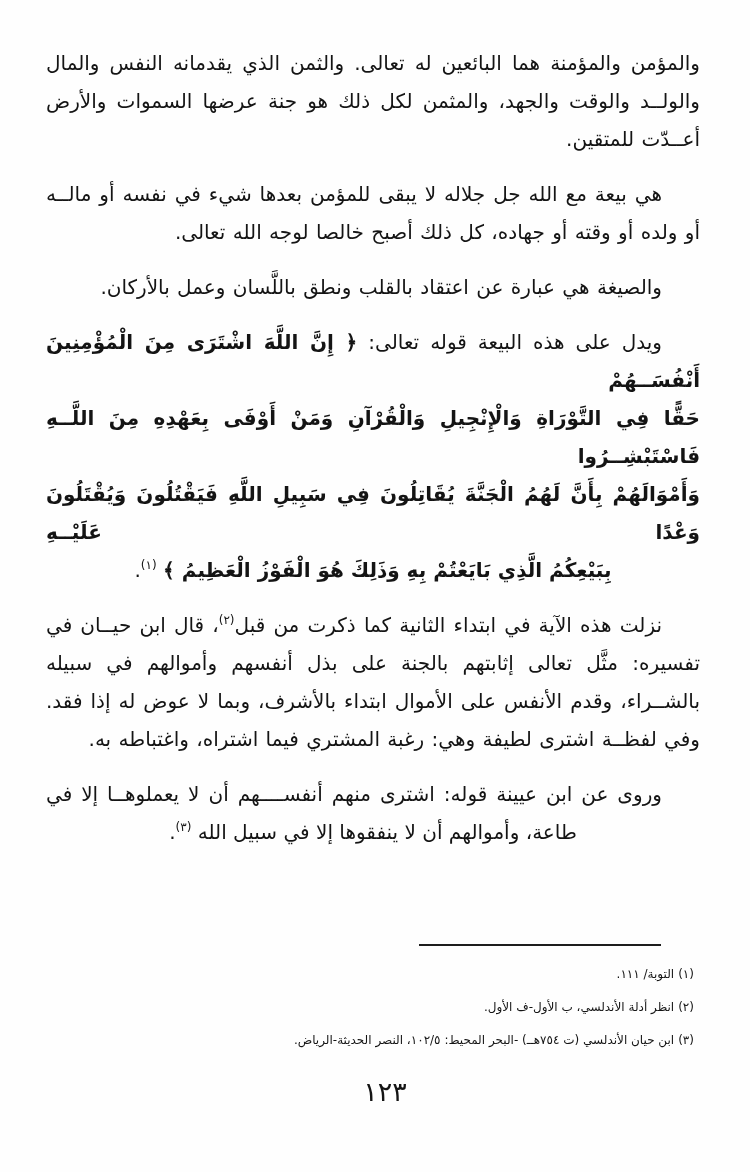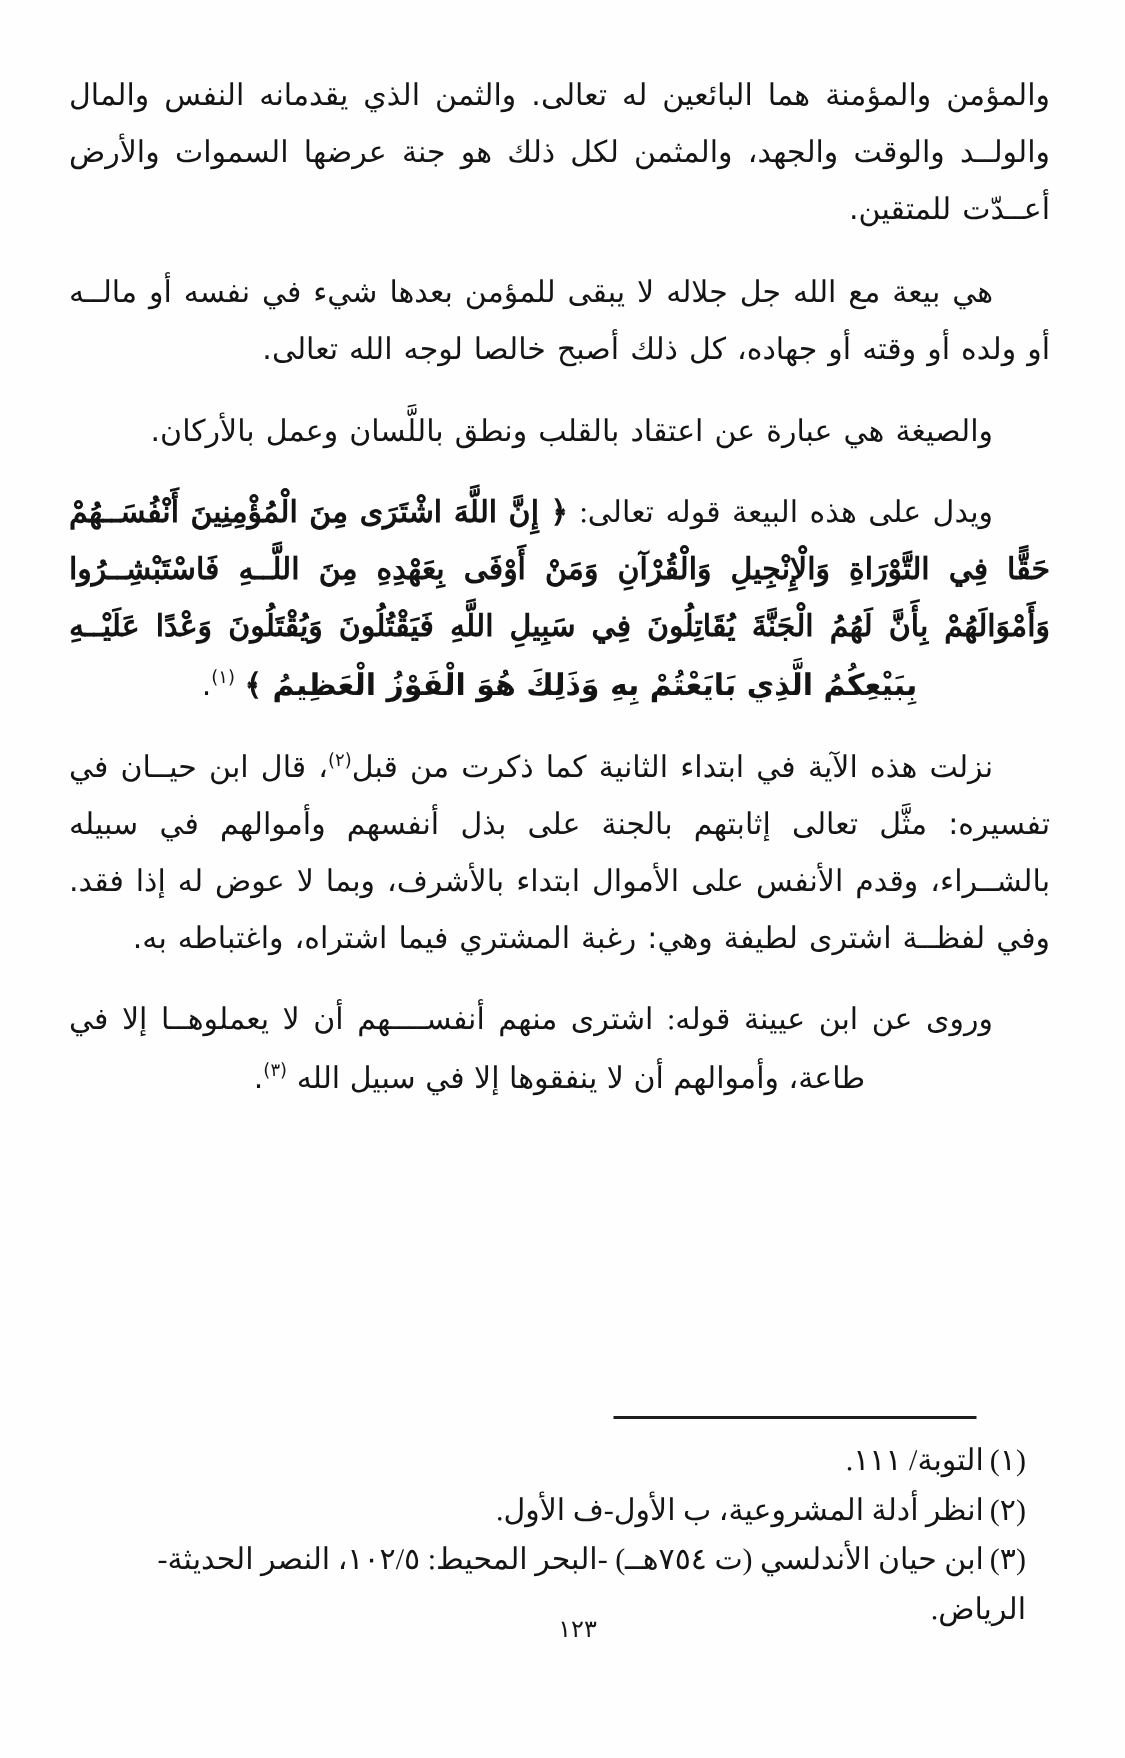--- a/index.html
+++ b/index.html
@@ -10,35 +10,35 @@
     font-family:"DejaVu Sans", sans-serif;
   }
   .text-block { position:absolute; top:44px; right:50px; left:46px; }
   .para {
     font-size:20px; line-height:38px; text-align:justify;
     margin-bottom:17px; word-spacing:1px;
   }
   .indent { text-indent:38px; }
   .vline { font-size:20px; line-height:38px; }
   .bold  { font-weight:700; }
-  .jlast { text-align:justify; text-align-last:justify;font-family:Liberation Serif, serif; }
+  .jlast { text-align:justify; text-align-last:justify; }
   .cline { text-align:center; text-align-last:center; }
   .verse-block { margin-bottom:17px; }
   .multi-line  { margin-bottom:17px; }
   sup.fnref { font-size:12px; line-height:0; vertical-align:super; }
-  .footnotes { position:absolute; top:944px; right:66px; left:50px; font-size:20px;font-family:Liberation Serif, serif; }
+  .footnotes { position:absolute; top:944px; right:56px; left:50px; font-size:12px; }
   .fn-rule {
     height:2px; background:#1d1d1d; width:242px;
     margin-right:33px; margin-bottom:12px;
   }
   .fn { line-height:33px; text-align:right; }
   .fn-marker { margin-left:4px; }
   .pageno {
     position:absolute; top:1076px; right:0; left:20px;
-    text-align:center; font-size:16px; letter-spacing:2px;
+    text-align:center; font-size:27px; letter-spacing:2px;
   }
 </style>
 </head>
 <body>
 
 <div class="page">
 
   <main class="text-block">
 
     <p class="para">والمؤمن والمؤمنة هما البائعين له تعالى. والثمن الذي يقدمانه النفس والمال والولــد والوقت والجهد، والمثمن لكل ذلك هو جنة عرضها السموات والأرض أعــدّت للمتقين.</p>
@@ -60,19 +60,19 @@
       <div class="vline jlast indent">وروى عن ابن عيينة قوله: اشترى منهم أنفســــهم أن لا يعملوهــا إلا في</div>
       <div class="vline cline"><span>طاعة، وأموالهم أن لا ينفقوها إلا في سبيل الله</span> <sup class="fnref">(٣)</sup><span>.</span></div>
     </div>
 
 
   </main>
 
   <footer class="footnotes">
     <div class="fn-rule"></div>
     <div class="fn"><span class="fn-marker">(١)</span><span>التوبة/ ١١١.</span></div>
-    <div class="fn"><span class="fn-marker">(٢)</span><span>انظر أدلة المشروعية، ب الأول-ف الأول.</span></div>
+    <div class="fn"><span class="fn-marker">(٢)</span><span>انظر أدلة الأندلسي، ب الأول-ف الأول.</span></div>
     <div class="fn"><span class="fn-marker">(٣)</span><span>ابن حيان الأندلسي (ت ٧٥٤هــ) -البحر المحيط: ١٠٢/٥، النصر الحديثة-الرياض.</span></div>
   </footer>
 
   <div class="pageno">١٢٣</div>
 
 </div>
 
 </body></html>

